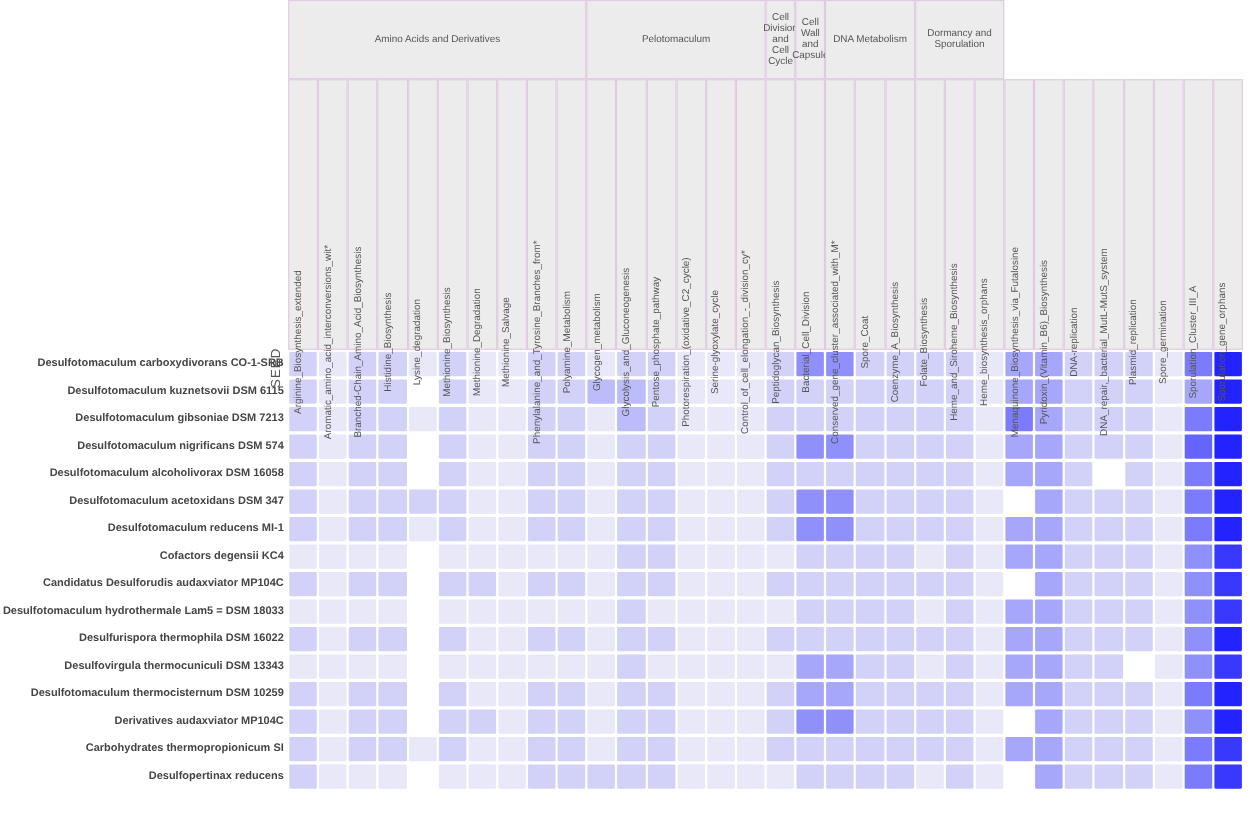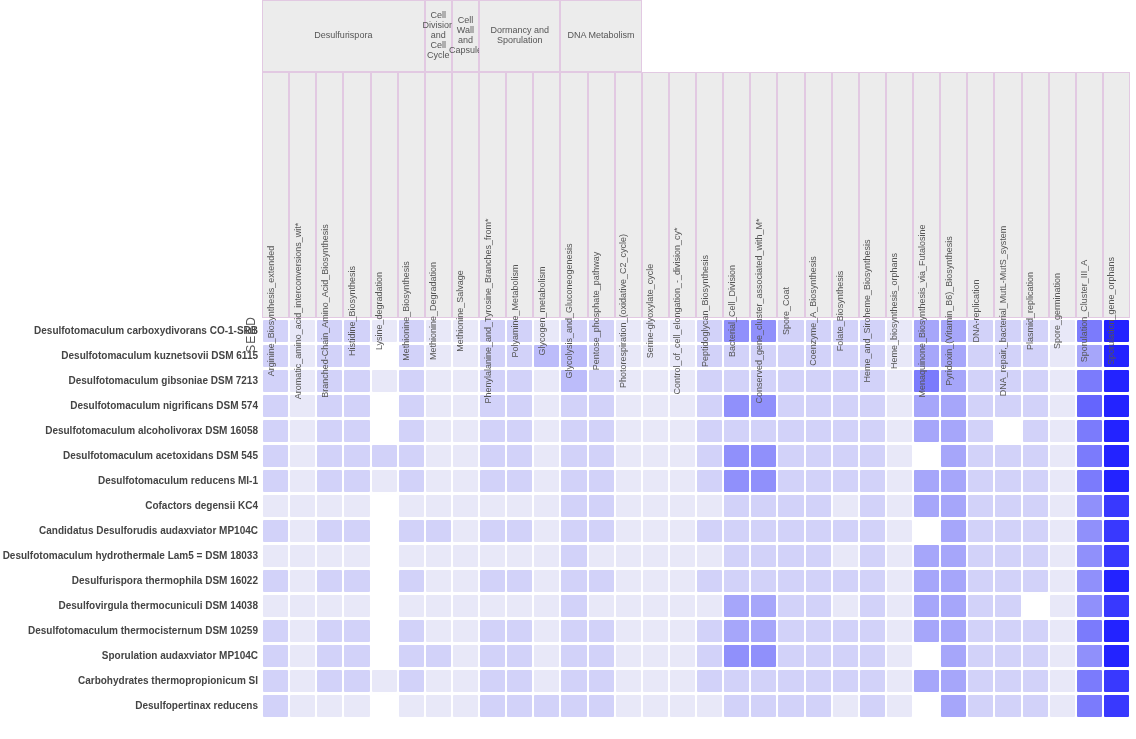--- a/index.html
+++ b/index.html
@@ -104,25 +104,26 @@
     margin: 0 1px;
     border-radius: 1px;
   }
 </style>
 </head>
 <body>
 <div class="wrapper">
 
 <div class="group-header-row">
       <div class="row-header-spacer"></div>
-      <div class="group-header" style="width: 162.75px;">Desulfurispora</div>
+      <div class="group-header" style="width: 271.25px;">Amino Acids and Derivatives</div>
+      <div class="group-header" style="width: 162.75px;">Pelotomaculum</div>
       <div class="group-header" style="width: 27.125px;">Cell Division and Cell Cycle</div>
       <div class="group-header" style="width: 27.125px;">Cell Wall and Capsule</div>
+      <div class="group-header" style="width: 81.375px;">DNA Metabolism</div>
       <div class="group-header" style="width: 81.375px;">Dormancy and Sporulation</div>
-      <div class="group-header" style="width: 81.375px;">DNA Metabolism</div>
     </div>
     <div class="col-header-row">
       <div class="seed-label-cell">
         <span class="seed-label">SEED</span>
       </div>
       <div class="col-header" style="width: 27.125px;">
         <span>Arginine_Biosynthesis_extended</span>
       </div>
       <div class="col-header" style="width: 27.125px;">
         <span>Aromatic_amino_acid_interconversions_wit*</span>
@@ -398,21 +399,21 @@
           <div class="cell" style="width: 25.125px; background: rgb(166, 166, 250);"></div>
           <div class="cell" style="width: 25.125px; background: rgb(210, 210, 249);"></div>
           <div class="cell" style="width: 25.125px;"></div>
           <div class="cell" style="width: 25.125px; background: rgb(210, 210, 249);"></div>
           <div class="cell" style="width: 25.125px; background: rgb(232, 232, 248);"></div>
           <div class="cell" style="width: 25.125px; background: rgb(123, 123, 252);"></div>
           <div class="cell" style="width: 25.125px; background: rgb(35, 35, 255);"></div>
         </div>
       </div>
       <div class="data-row">
-        <div class="row-label">Desulfotomaculum acetoxidans DSM 545</div>
+        <div class="row-label">Desulfotomaculum acetoxidans DSM 347</div>
         <div class="cells">
           <div class="cell" style="width: 25.125px; background: rgb(210, 210, 249);"></div>
           <div class="cell" style="width: 25.125px; background: rgb(232, 232, 248);"></div>
           <div class="cell" style="width: 25.125px; background: rgb(210, 210, 249);"></div>
           <div class="cell" style="width: 25.125px; background: rgb(210, 210, 249);"></div>
           <div class="cell" style="width: 25.125px; background: rgb(210, 210, 249);"></div>
           <div class="cell" style="width: 25.125px; background: rgb(210, 210, 249);"></div>
           <div class="cell" style="width: 25.125px; background: rgb(232, 232, 248);"></div>
           <div class="cell" style="width: 25.125px; background: rgb(232, 232, 248);"></div>
           <div class="cell" style="width: 25.125px; background: rgb(210, 210, 249);"></div>
@@ -620,21 +621,21 @@
           <div class="cell" style="width: 25.125px; background: rgb(166, 166, 250);"></div>
           <div class="cell" style="width: 25.125px; background: rgb(210, 210, 249);"></div>
           <div class="cell" style="width: 25.125px; background: rgb(210, 210, 249);"></div>
           <div class="cell" style="width: 25.125px; background: rgb(210, 210, 249);"></div>
           <div class="cell" style="width: 25.125px; background: rgb(232, 232, 248);"></div>
           <div class="cell" style="width: 25.125px; background: rgb(144, 144, 251);"></div>
           <div class="cell" style="width: 25.125px; background: rgb(35, 35, 255);"></div>
         </div>
       </div>
       <div class="data-row">
-        <div class="row-label">Desulfovirgula thermocuniculi DSM 14038</div>
+        <div class="row-label">Desulfovirgula thermocuniculi DSM 13343</div>
         <div class="cells">
           <div class="cell" style="width: 25.125px; background: rgb(232, 232, 248);"></div>
           <div class="cell" style="width: 25.125px; background: rgb(232, 232, 248);"></div>
           <div class="cell" style="width: 25.125px; background: rgb(232, 232, 248);"></div>
           <div class="cell" style="width: 25.125px; background: rgb(232, 232, 248);"></div>
           <div class="cell" style="width: 25.125px;"></div>
           <div class="cell" style="width: 25.125px; background: rgb(232, 232, 248);"></div>
           <div class="cell" style="width: 25.125px; background: rgb(232, 232, 248);"></div>
           <div class="cell" style="width: 25.125px; background: rgb(232, 232, 248);"></div>
           <div class="cell" style="width: 25.125px; background: rgb(232, 232, 248);"></div>
@@ -694,21 +695,21 @@
           <div class="cell" style="width: 25.125px; background: rgb(166, 166, 250);"></div>
           <div class="cell" style="width: 25.125px; background: rgb(210, 210, 249);"></div>
           <div class="cell" style="width: 25.125px; background: rgb(210, 210, 249);"></div>
           <div class="cell" style="width: 25.125px; background: rgb(210, 210, 249);"></div>
           <div class="cell" style="width: 25.125px; background: rgb(232, 232, 248);"></div>
           <div class="cell" style="width: 25.125px; background: rgb(123, 123, 252);"></div>
           <div class="cell" style="width: 25.125px; background: rgb(35, 35, 255);"></div>
         </div>
       </div>
       <div class="data-row">
-        <div class="row-label">Sporulation audaxviator MP104C</div>
+        <div class="row-label">Derivatives audaxviator MP104C</div>
         <div class="cells">
           <div class="cell" style="width: 25.125px; background: rgb(210, 210, 249);"></div>
           <div class="cell" style="width: 25.125px; background: rgb(232, 232, 248);"></div>
           <div class="cell" style="width: 25.125px; background: rgb(210, 210, 249);"></div>
           <div class="cell" style="width: 25.125px; background: rgb(210, 210, 249);"></div>
           <div class="cell" style="width: 25.125px;"></div>
           <div class="cell" style="width: 25.125px; background: rgb(210, 210, 249);"></div>
           <div class="cell" style="width: 25.125px; background: rgb(210, 210, 249);"></div>
           <div class="cell" style="width: 25.125px; background: rgb(232, 232, 248);"></div>
           <div class="cell" style="width: 25.125px; background: rgb(210, 210, 249);"></div>

